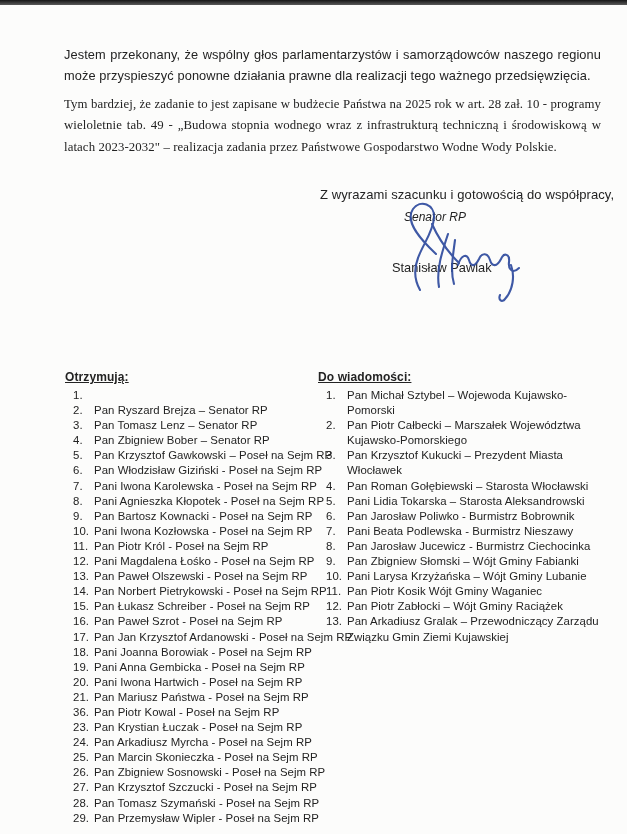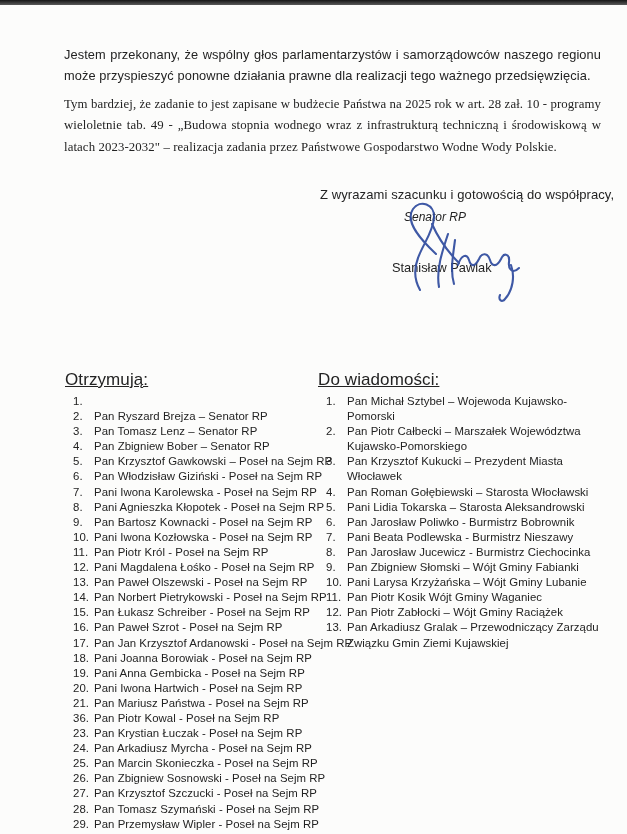--- a/index.html
+++ b/index.html
@@ -40,21 +40,21 @@
   .signature{
     position:absolute;left:372px;top:196px;
     width:175px;height:115px;
     pointer-events:none;
   }
   .col{position:absolute;top:370px;}
   .col-left{left:65px;width:258px;}
   .col-right{left:318px;width:286px;}
   .list-heading{
     margin:0 0 4px 0;
-    font-size:17px;font-weight:normal;
+    font-size:12px;font-weight:bold;
     text-decoration:underline;
     letter-spacing:.1px;
   }
   ol.list{
     list-style:none;margin:0;padding:0;
     font-size:11.4px;line-height:15.1px;
     letter-spacing:.05px;
   }
   ol.list li{display:flex;align-items:flex-start;}
   ol.list .num{

